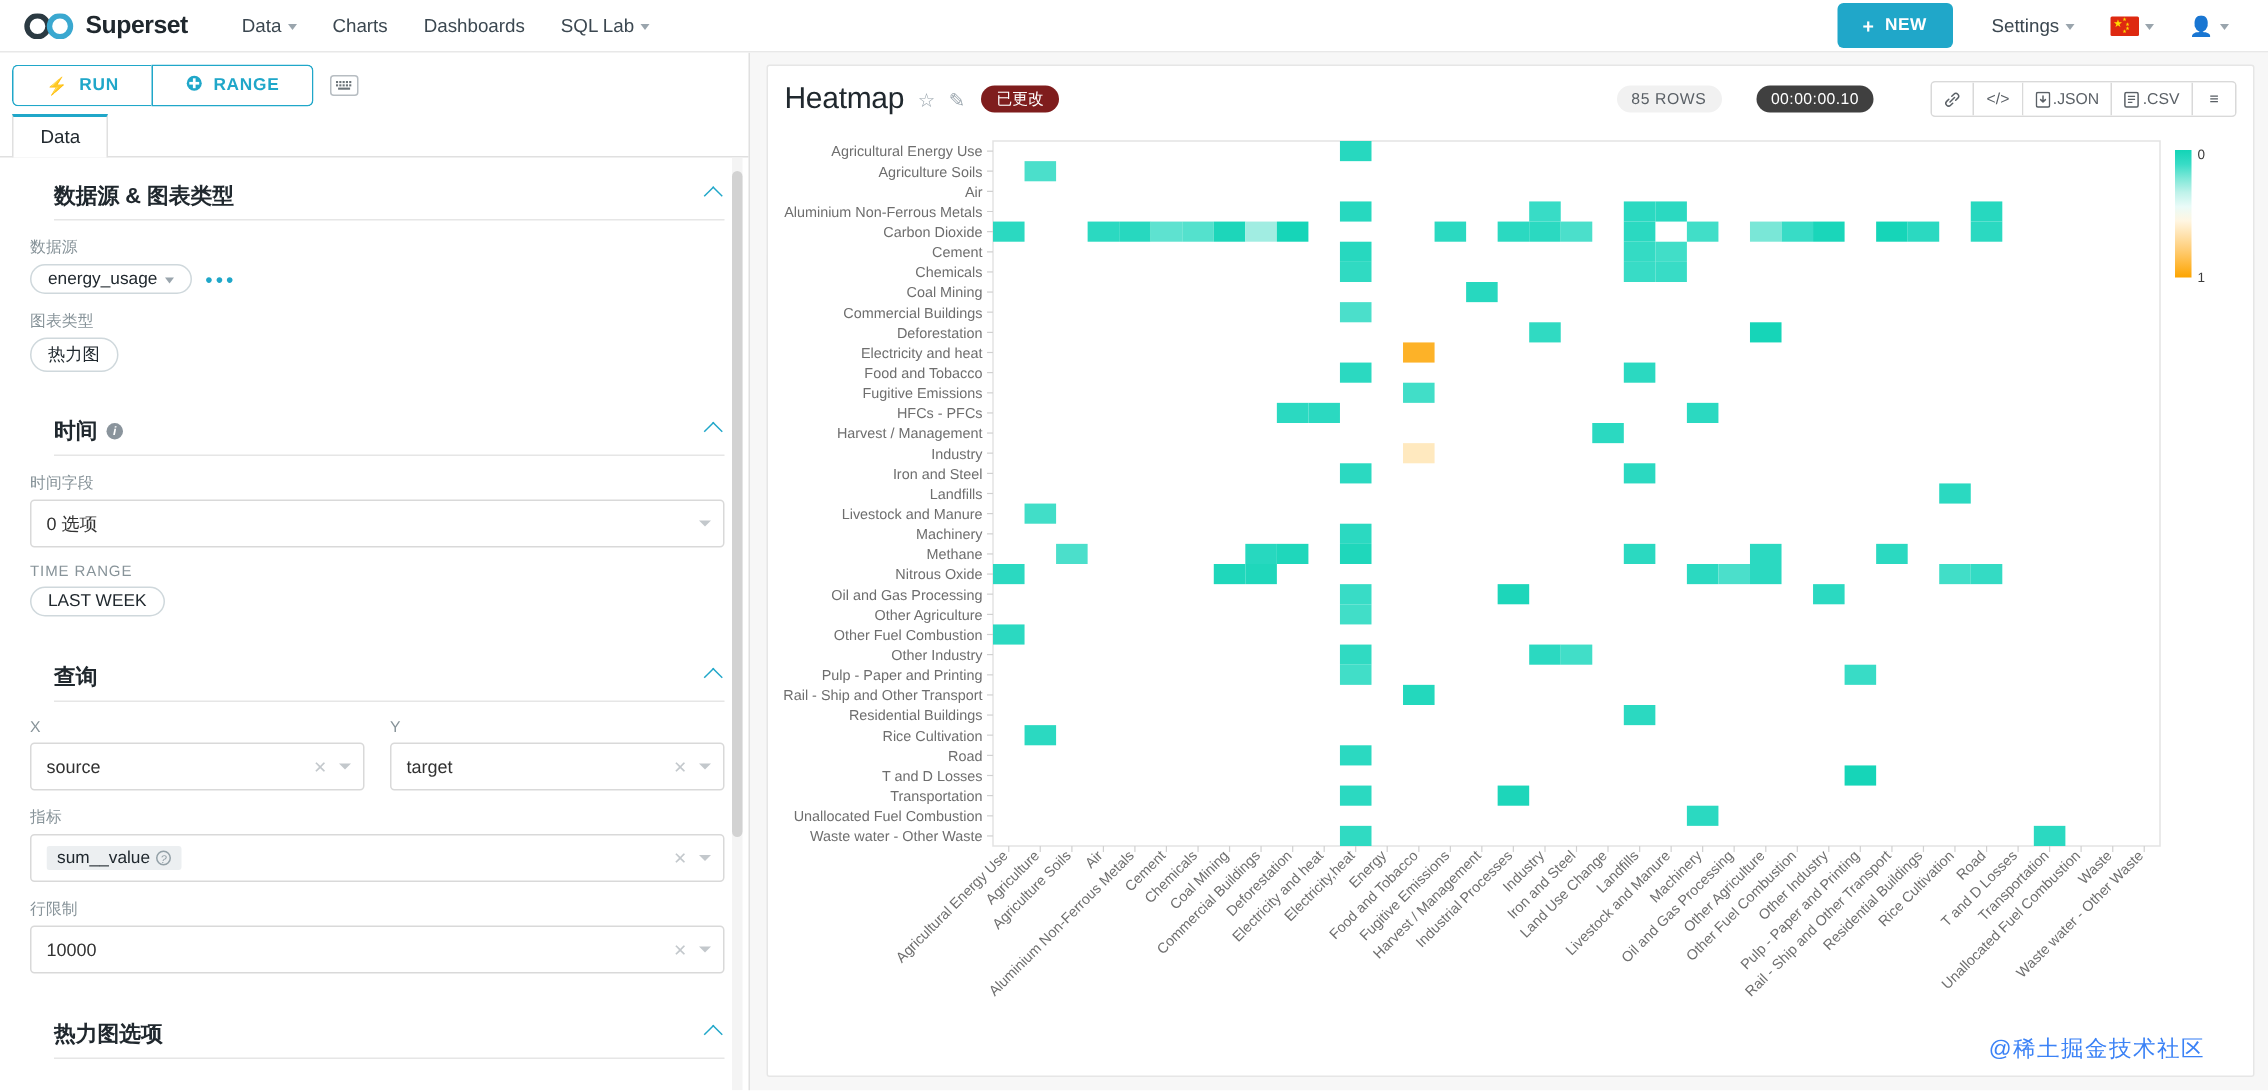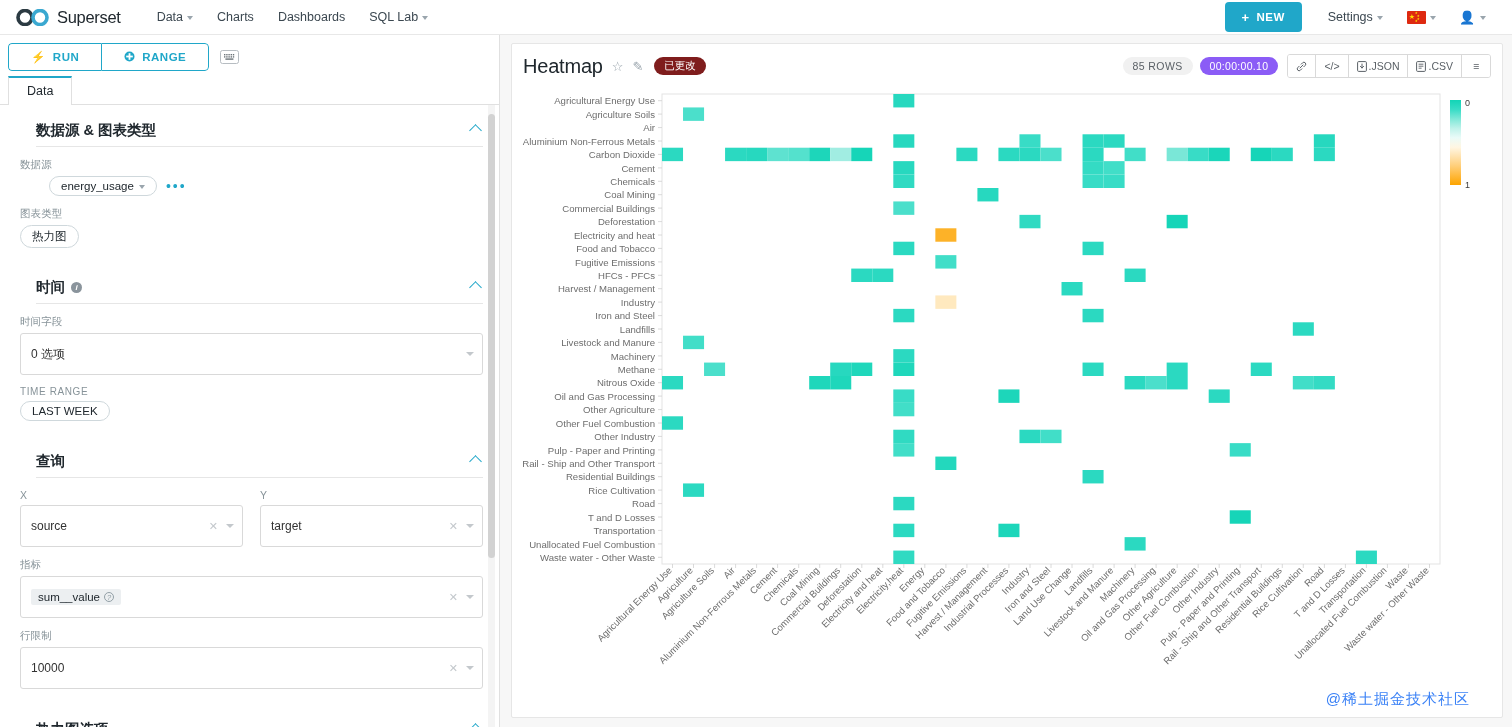--- a/index.html
+++ b/index.html
@@ -18,21 +18,21 @@
     background: #ffffff;
     border-bottom: 1px solid #e8e8e8;
     display: flex;
     align-items: center;
     padding: 0 14px 0 16px;
     position: relative;
     z-index: 30;
   }
   .brand { display: flex; align-items: center; gap: 7px; margin-right: 24px; }
   .brand-logo { width: 34px; height: 17px; }
-  .brand-text { font-size: 16.5px; font-weight: normal; letter-spacing: -0.3px; color: #20282e; }
+  .brand-text { font-size: 16.5px; font-weight: bold; letter-spacing: -0.3px; color: #20282e; }
   .nav-links { display: flex; align-items: center; gap: 0; }
   .nav-link {
     font-size: 12.5px; color: #3b4750; padding: 0 12px;
     display: flex; align-items: center; gap: 4px; cursor: pointer;
     height: 34px;
   }
   .caret-down {
     width: 0; height: 0;
     border-left: 3.5px solid transparent;
     border-right: 3.5px solid transparent;
@@ -124,21 +124,21 @@
   .fld-label { font-size: 10.5px; color: #879399; margin-bottom: 4px; letter-spacing: 0.1px;}
   .fld-label.caps { font-size: 10px; letter-spacing: 0.6px; color: #879399; }
   .pill {
     display: inline-flex; align-items: center; gap: 5px;
     border: 1px solid #cfd8dc; border-radius: 13px;
     font-size: 11.5px; padding: 3px 11px; background: #fff; color: #20282e;
     cursor: pointer;
   }
   .dots { color: #20a7c9; letter-spacing: 2px; font-size: 14px; margin-left: 9px; cursor:pointer;}
   .ctl-select {
-    border: 1px solid #d9d9d9; border-radius: 3px; height: 42px;
+    border: 1px solid #d9d9d9; border-radius: 3px; height: 32px;
     display: flex; align-items: center; padding: 0 8px 0 10px;
     font-size: 12px; background: #fff; color: #323232; cursor: pointer;
   }
   .ctl-select.placeholder { color: #b0b6ba; }
   .sel-text { flex: 1; overflow: hidden; white-space: nowrap; }
   .sel-x { color: #c3c8cc; font-size: 11px; margin-right: 8px; cursor: pointer;}
   .sel-arrow {
     width: 0; height: 0; border-left: 4px solid transparent; border-right: 4px solid transparent;
     border-top: 4.5px solid #c3c8cc;
   }
@@ -173,28 +173,28 @@
   }
   #chart-header {
     height: 44px; display: flex; align-items: center; padding: 0 11px 0 11px;
   }
   #chart-title { font-size: 20px; font-weight: normal; color: #20282e; letter-spacing: -0.2px; }
   .hdr-ico { margin-left: 9px; color: #9aa5ad; font-size: 13px; cursor: pointer; }
   .badge-modified {
     margin-left: 11px; background: #7f1d1d; color: #ffffff; font-size: 10.5px;
     border-radius: 10px; padding: 2px 10px; font-weight: normal;
   }
-  .hdr-right { margin-left: auto; display: flex; align-items: center; gap: 0; }
+  .hdr-right { margin-left: auto; display: flex; align-items: center; gap: 16px; }
   .badge-rows {
     background: #f1f1f1; color: #5a6066; font-size: 10.5px; letter-spacing: 0.4px;
     border-radius: 11px; padding: 3px 10px; margin-right: 7px;
   }
   .badge-time {
-    background: #8b5cf6; color: #fff; font-size: 10.5px; letter-spacing: 0.3px;
-    border-radius: 11px; padding: 3px 10px; margin-right: 9px;
+    background: #404040; color: #fff; font-size: 10.5px; letter-spacing: 0.3px;
+    border-radius: 11px; padding: 3px 10px; margin-right: 22px;
   }
   .seg-group { display: flex; border: 1px solid #d9d9d9; border-radius: 3px; overflow: hidden; }
   .seg-btn {
     height: 22px; min-width: 28px; padding: 0 8px; background: #fff;
     border-right: 1px solid #d9d9d9; display: flex; align-items: center; justify-content: center;
     font-size: 10.5px; color: #5a6066; cursor: pointer; gap: 2px;
   }
   .seg-btn:last-child { border-right: none; }
 
   
@@ -308,21 +308,21 @@
     </div>
 
     <div id="panel-scroll">
 
       <div class="section-head">
         <span class="section-title">数据源 &amp; 图表类型</span>
         <i class="chev-up"></i>
       </div>
       <div class="fld">
         <div class="fld-label">数据源</div>
-        <div style="display:flex;align-items:center;margin-left:29px;">
+        <div style="display:flex;align-items:center;">
           <span class="pill">
             <span>energy_usage</span>
             <i class="caret-down"></i>
           </span>
           <span class="dots">•••</span>
         </div>
       </div>
       <div class="fld">
         <div class="fld-label">图表类型</div>
         <span class="pill">

